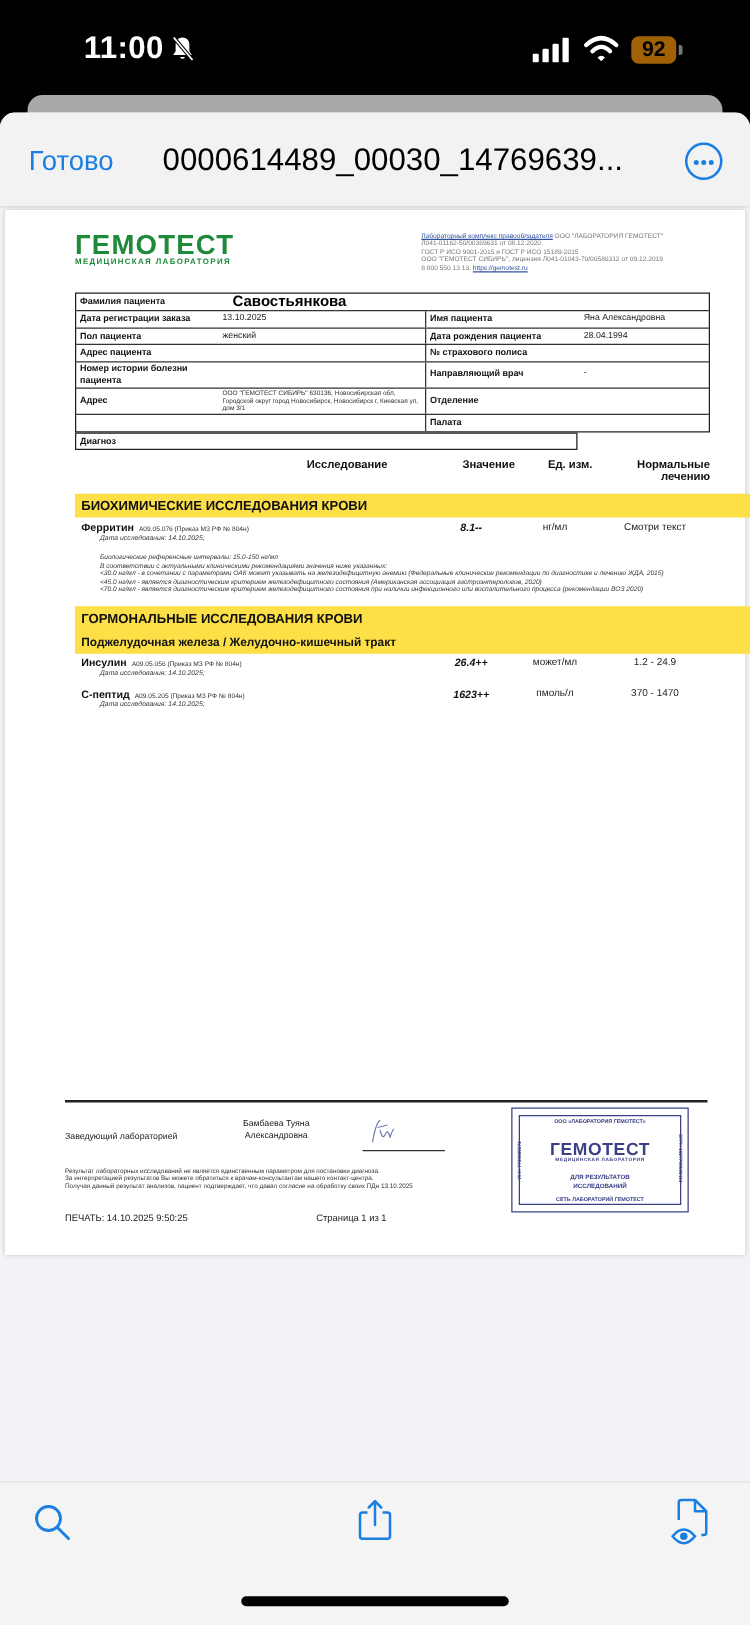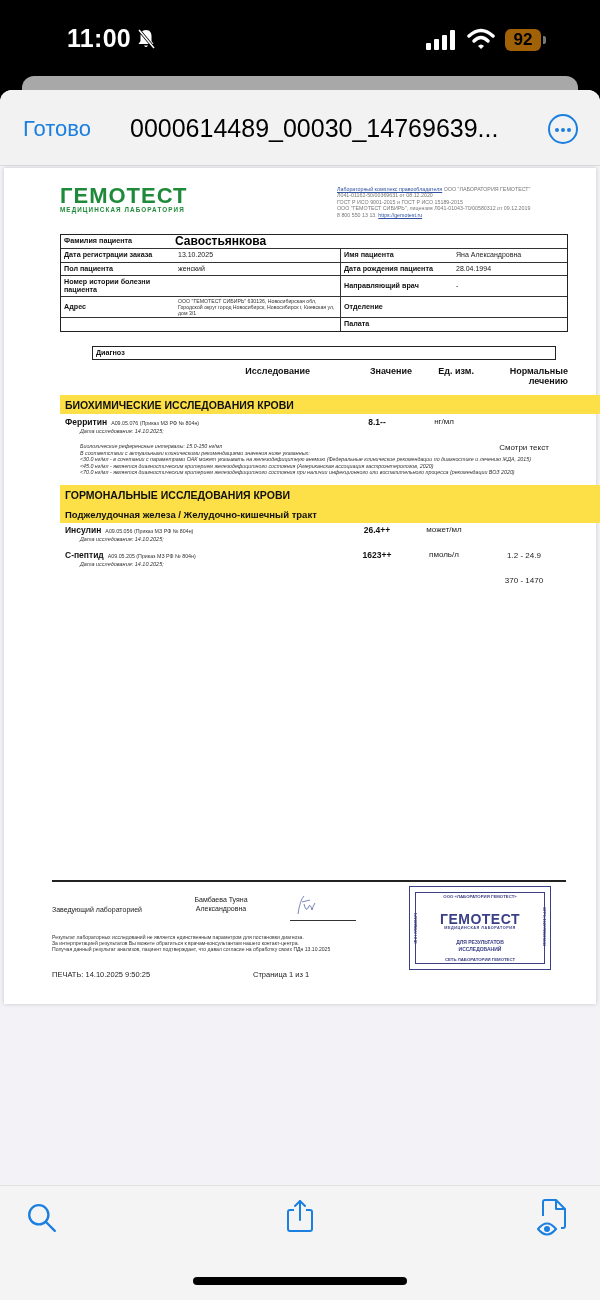--- a/index.html
+++ b/index.html
@@ -32,45 +32,45 @@
   .logo-main { font-size: 22px; font-weight: bold; color: #1e8a3a; letter-spacing: 1px; font-family: "Liberation Sans", sans-serif; line-height: 20px; }
   .logo-sub { font-size: 6.3px; font-weight: bold; color: #1e8a3a; letter-spacing: 1.1px; margin-top: 0px; }
 
   .lab-info { position: absolute; left: 333px; top: 18px; width: 230px; font-size: 5.3px; color: #777; line-height: 6.4px; }
   .lab-info .link { color: #3050a0; text-decoration: underline; }
 
   .info-table { position: absolute; left: 56px; top: 66px; width: 508px; border: 1.5px solid #222; }
   .info-row { display: flex; border-bottom: 1px solid #333; min-height: 13px; }
   .info-row:last-child { border-bottom: none; }
   .info-left { width: 280px; display: flex; border-right: 1px solid #333; }
-  .info-right { flex: 1; display: flex; }
+  .info-right { flex: 1; display: flex; gap: 11px; }
   .lbl { font-size: 7.2px; font-weight: bold; color: #111; padding: 2px 3px; line-height: 8.5px; display: flex; align-items: center; }
   .val { font-size: 7px; color: #222; padding: 2px 3px; line-height: 8.5px; display: flex; align-items: center; }
   .info-left .lbl { width: 114px; }
   .info-right .lbl { width: 112px; }
   .big { font-size: 12px; font-weight: bold; color: #000; }
   .small-val { font-size: 5.2px; line-height: 6px; color: #333; }
 
-  .diag-box { position: absolute; left: 56px; top: 178px; width: 464px; height: 14px; border: 1.5px solid #222; margin-left: 32px; }
+  .diag-box { position: absolute; left: 56px; top: 178px; width: 402px; height: 14px; border: 1.5px solid #222; }
   .diag-box .lbl { height: 12px; }
 
   .col-headers { position: absolute; left: 56px; top: 198px; width: 508px; font-size: 9px; font-weight: bold; color: #111; }
   .col-headers div { position: absolute; text-align: right; line-height: 10px; }
 
   .section { position: absolute; left: 56px; width: 544px; background: #fde047; font-weight: bold; color: #111; }
   .sec-title { font-size: 10.5px; padding: 4px 5px; }
   .sec-sub { font-size: 9.5px; padding: 4px 5px 3px; }
 
   .test-row { position: absolute; left: 56px; width: 508px; }
   .t-name { position: absolute; left: 5px; top: 0; font-size: 8.5px; font-weight: bold; color: #111; white-space: nowrap; }
   .t-code { font-size: 5.3px; font-weight: normal; color: #333; margin-left: 4px; }
   .t-date { position: absolute; left: 20px; top: 11px; font-size: 5.5px; font-style: italic; color: #333; }
-  .t-val { position: absolute; left: 292px; top: 0; width: 50px; text-align: center; font-size: 8.5px; font-weight: bold; color: #111; }
+  .t-val { position: absolute; left: 292px; top: 0; width: 50px; text-align: center; font-size: 8.5px; font-weight: bold; font-style: italic; color: #111; }
   .t-unit { position: absolute; left: 354px; top: 0; width: 60px; text-align: center; font-size: 8px; color: #222; }
-  .t-norm { position: absolute; left: 420px; top: 0; width: 88px; text-align: center; font-size: 8px; color: #222; margin-top: 26px; }
+  .t-norm { position: absolute; left: 420px; top: 0; width: 88px; text-align: center; font-size: 8px; color: #222; }
 
   .notes { position: absolute; left: 76px; top: 275px; width: 490px; font-size: 5.3px; font-style: italic; color: #333; line-height: 6.5px; }
 
   .sig-line-top { position: absolute; left: 48px; top: 712px; width: 514px; height: 1.5px; background: #222; }
   .sig-role { position: absolute; left: 48px; top: 738px; font-size: 7px; color: #222; }
   .sig-name { position: absolute; left: 172px; top: 727px; width: 90px; text-align: center; font-size: 7px; color: #222; line-height: 9px; }
   .signature { position: absolute; left: 286px; top: 722px; width: 30px; height: 30px; }
   .sig-underline { position: absolute; left: 286px; top: 752px; width: 66px; height: 1px; background: #333; }
 
   .stamp { position: absolute; left: 405px; top: 718px; width: 142px; height: 84px; border: 1.5px solid #3a3f86; color: #3a3f86; }
@@ -166,20 +166,30 @@
     <div class="info-row">
       <div class="info-left">
         <div class="lbl">Пол пациента</div>
         <div class="val">женский</div>
       </div>
       <div class="info-right">
         <div class="lbl">Дата рождения пациента</div>
         <div class="val">28.04.1994</div>
       </div>
     </div>
+    <div class="info-row">
+      <div class="info-left">
+        <div class="lbl">Адрес пациента</div>
+        <div class="val"></div>
+      </div>
+      <div class="info-right">
+        <div class="lbl">№ страхового полиса</div>
+        <div class="val"></div>
+      </div>
+    </div>
     <div class="info-row" style="height:21px">
       <div class="info-left">
         <div class="lbl">Номер истории болезни пациента</div>
         <div class="val"></div>
       </div>
       <div class="info-right">
         <div class="lbl">Направляющий врач</div>
         <div class="val">-</div>
       </div>
     </div>

